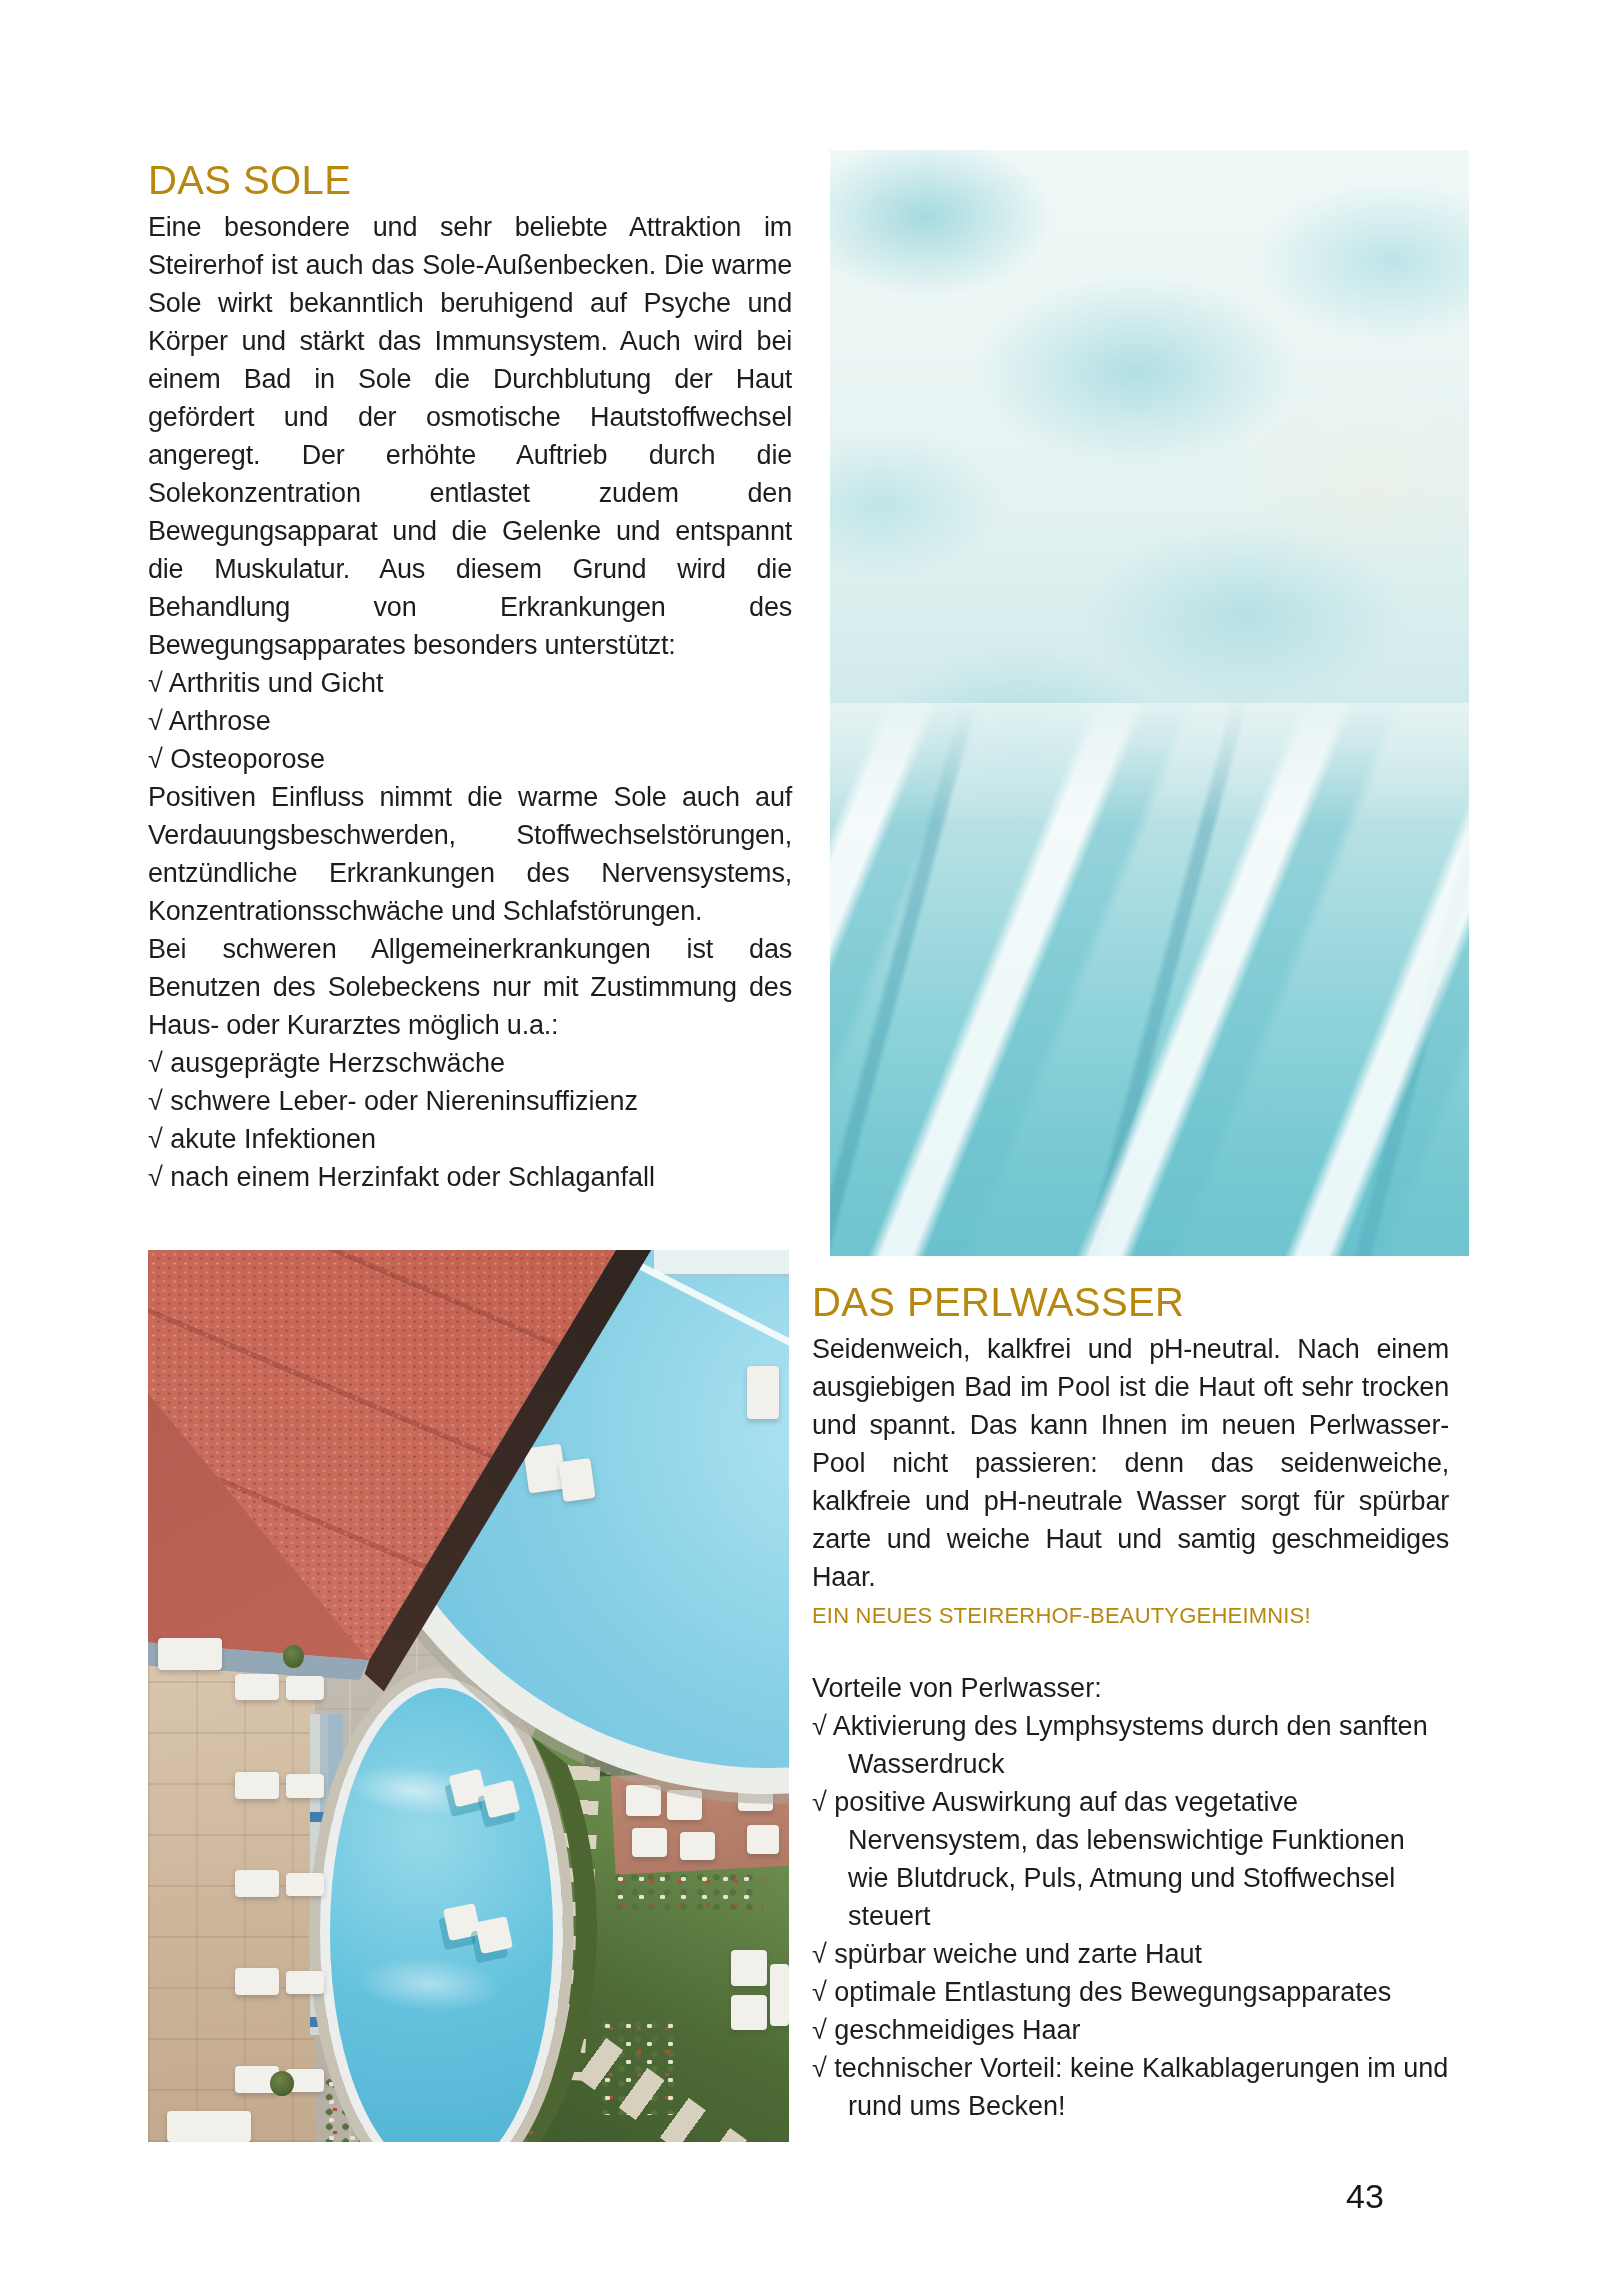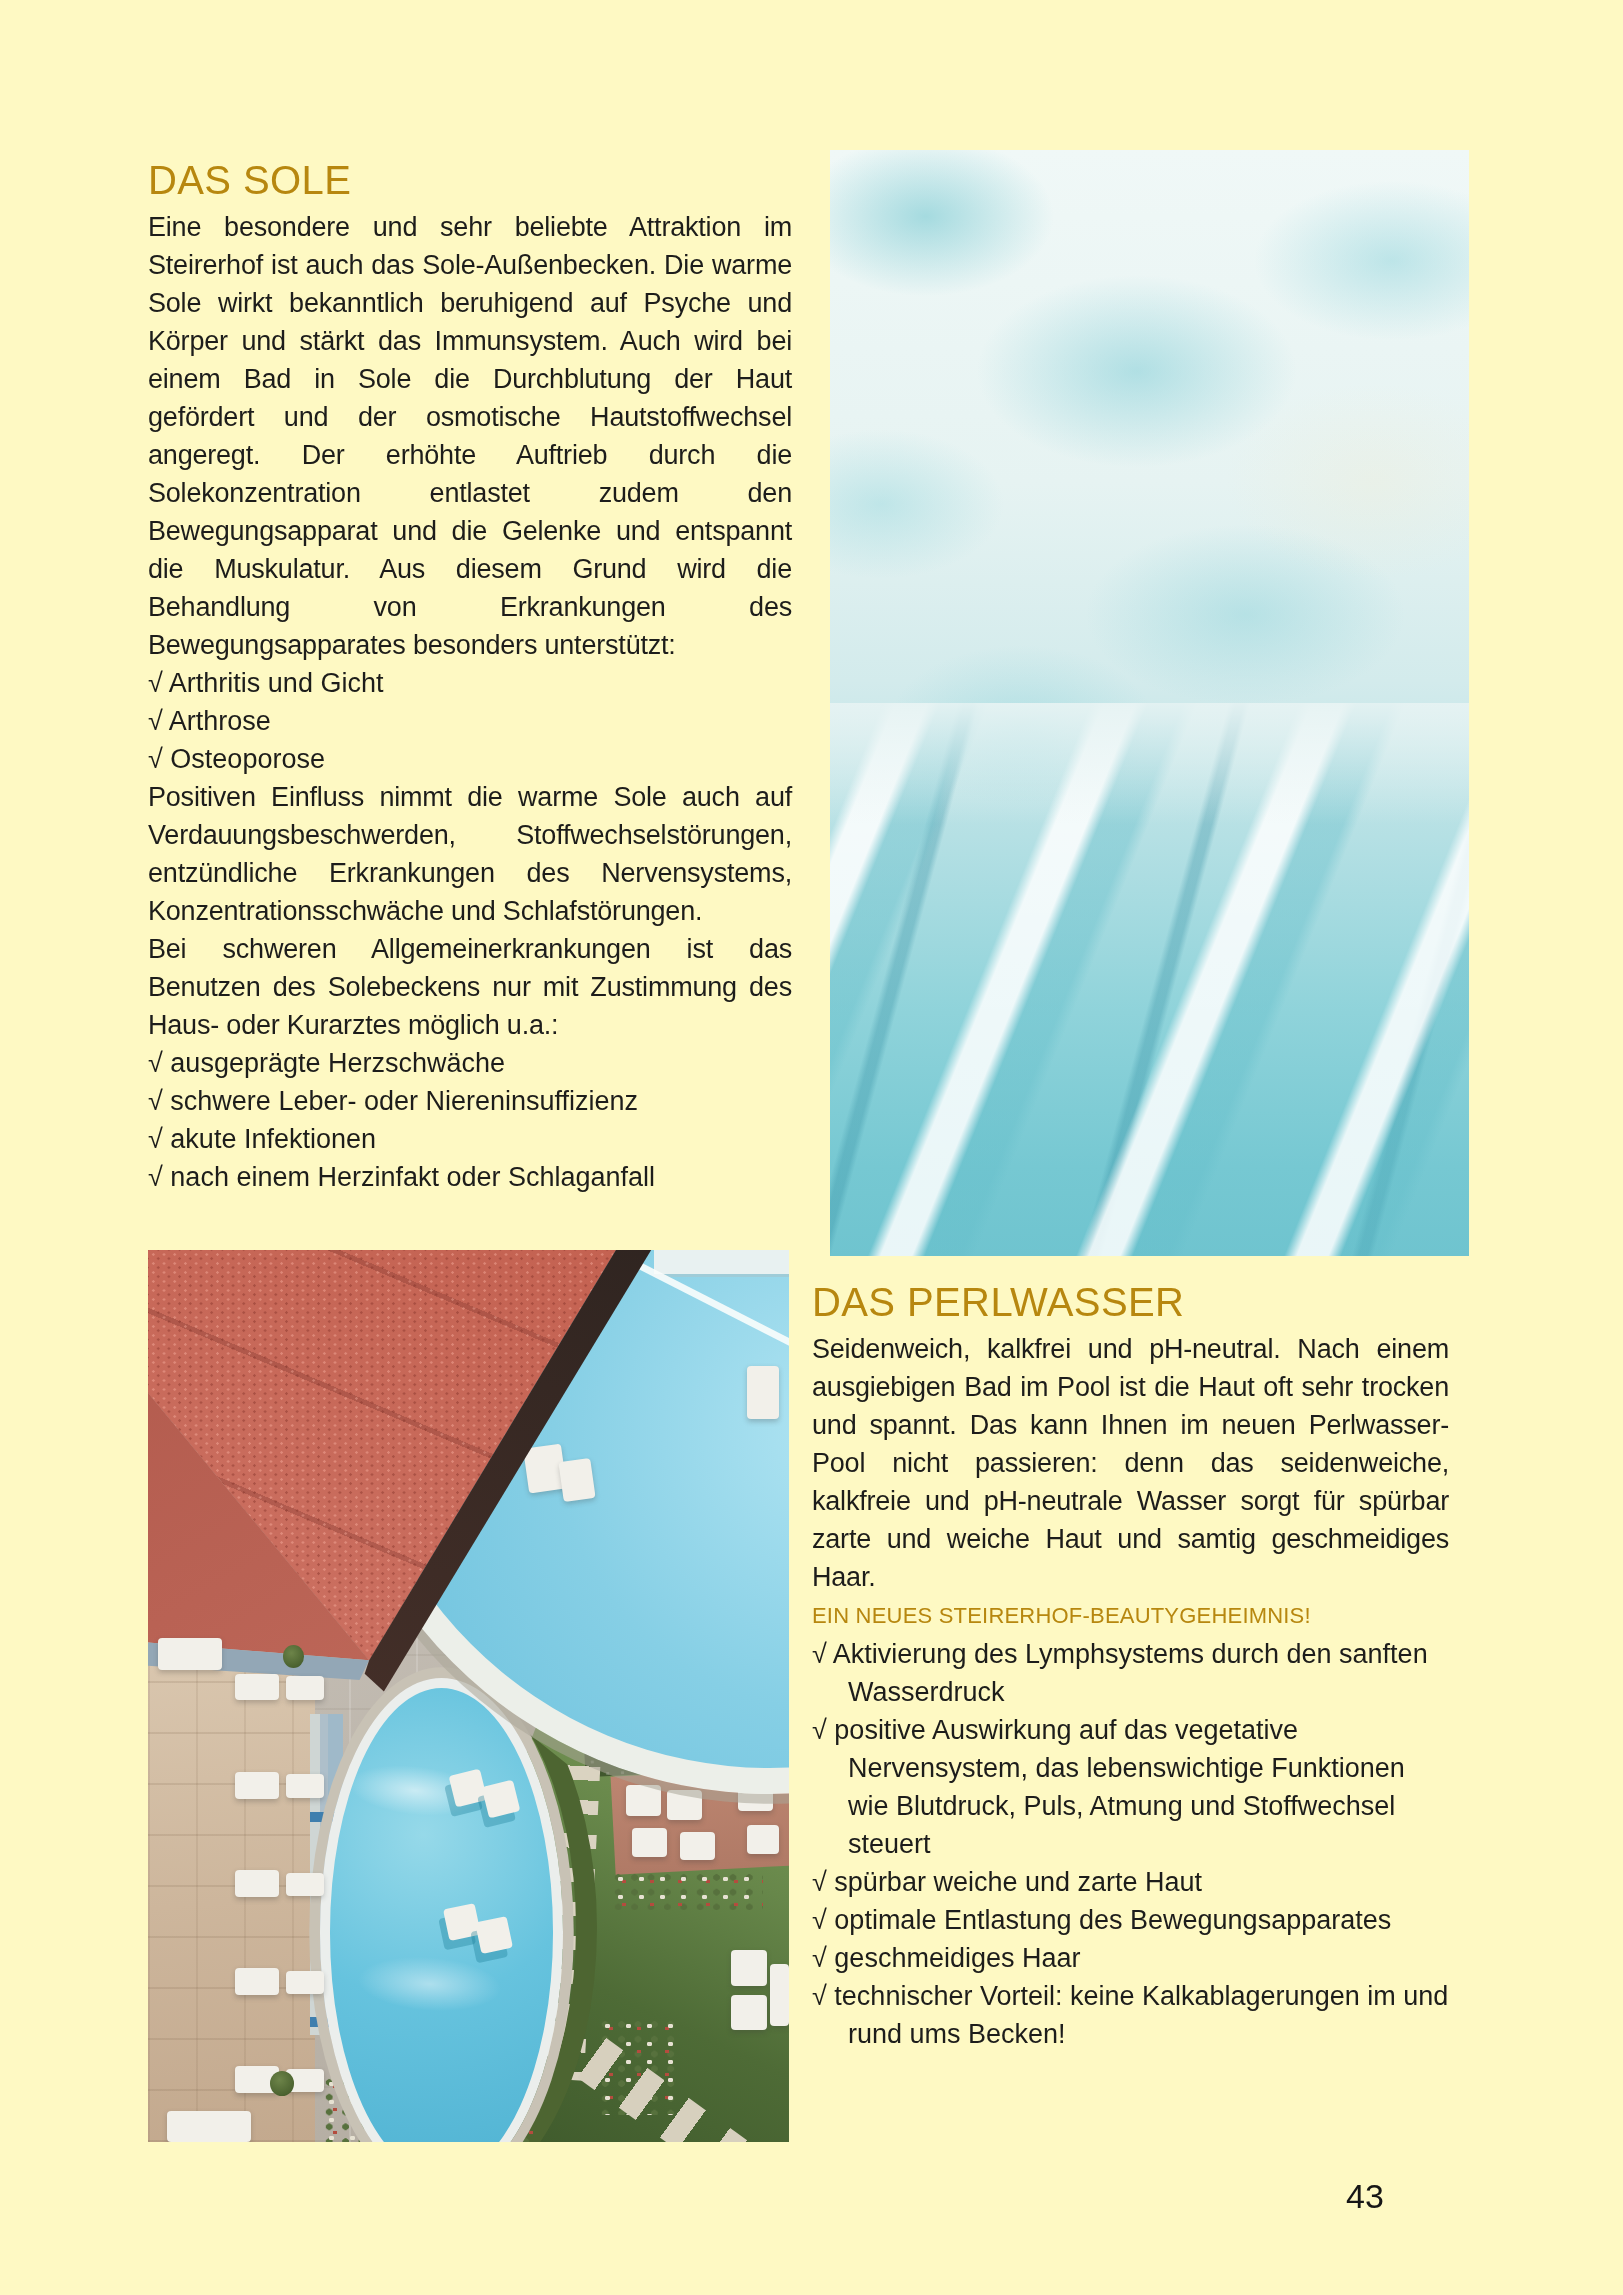--- a/index.html
+++ b/index.html
@@ -3,21 +3,21 @@
 <meta charset="utf-8">
 <style>
   :root{
     --gold:#b7870f;
     --ink:#1d1d1b;
   }
   *{box-sizing:border-box;}
   html,body{margin:0;padding:0;background:#e8e8e8;}
   .page{
     position:relative;width:1623px;height:2295px;margin:0 auto;
-    background:#fef9c3;overflow:hidden;
+    background:#ffffff;overflow:hidden;
     font-family:"Liberation Sans", sans-serif;color:var(--ink);
   }
   
   .col{position:absolute;}
   .col-left{left:148px;top:157px;width:644px;}
   .col-right{left:812px;top:1279px;width:637px;}
   h2.sec{font-size:40px;line-height:46px;font-weight:400;color:var(--gold);
          margin:0 0 4.9px 0;letter-spacing:0.4px;}
   p.body{font-size:27px;line-height:38px;text-align:justify;margin:0;
          letter-spacing:-0.2px;}
@@ -217,20 +217,21 @@
     <div class="ap-bush ap-bush1"></div>
     <div class="ap-bush ap-bush2"></div>
     <div class="wl" style="left:1.5%;top:43.5%;width:10%;height:3.6%;"></div>
     <div class="wl" style="left:3%;top:96.5%;width:13%;height:3.5%;"></div>
   </div>
 
   <section class="col col-right">
     <h2 class="sec">DAS PERLWASSER</h2>
     <p class="body">Seidenweich, kalkfrei und pH-neutral. Nach einem ausgiebigen Bad im Pool ist die Haut oft sehr trocken und spannt. Das kann Ihnen im neuen Perlwasser-Pool nicht passieren: denn das seidenweiche, kalkfreie und pH-neutrale Wasser sorgt für spürbar zarte und weiche Haut und samtig geschmeidiges Haar.</p>
     <p class="sub">EIN NEUES STEIRERHOF-BEAUTYGEHEIMNIS!</p>
+    <p class="benefits-title">Vorteile von Perlwasser:</p>
     <ul class="checks">
       <li><span class="tick">√</span> <span>Aktivierung des Lymphsystems durch den sanften Wasserdruck</span></li>
       <li><span class="tick">√</span> <span>positive Auswirkung auf das vegetative Nervensystem, das lebenswichtige Funktionen wie Blutdruck, Puls, Atmung und Stoffwechsel steuert</span></li>
       <li><span class="tick">√</span> <span>spürbar weiche und zarte Haut</span></li>
       <li><span class="tick">√</span> <span>optimale Entlastung des Bewegungsapparates</span></li>
       <li><span class="tick">√</span> <span>geschmeidiges Haar</span></li>
       <li><span class="tick">√</span> <span>technischer Vorteil: keine Kalkablagerungen im und rund ums Becken!</span></li>
     </ul>
   </section>
 

